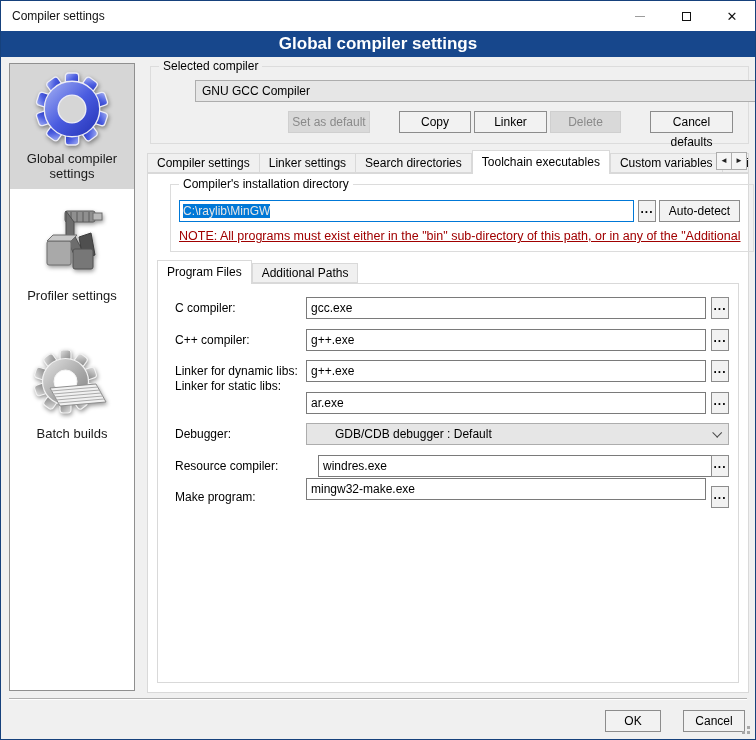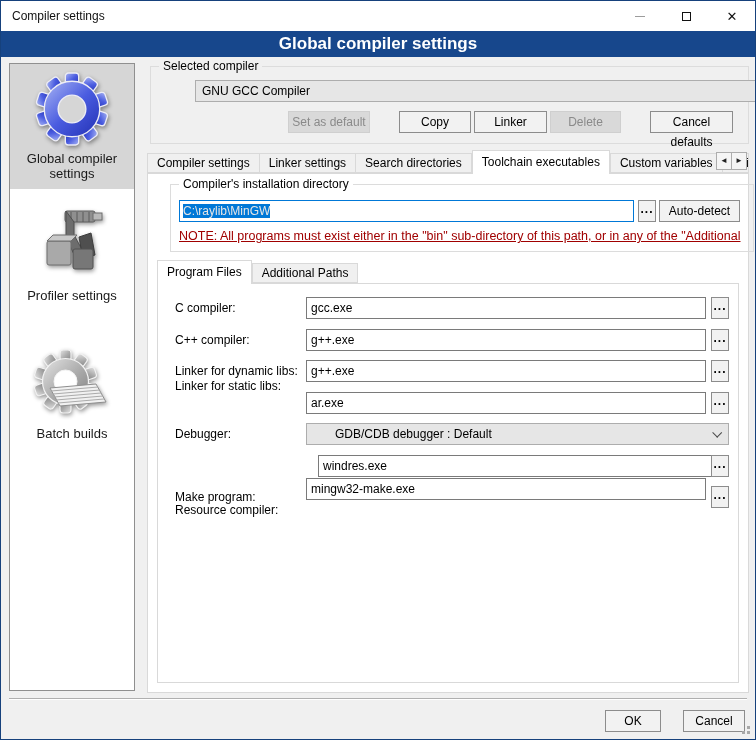--- a/index.html
+++ b/index.html
@@ -266,21 +266,21 @@
         <div class="frm-label" style="left:17px; top:91px;">Linker for static libs:</div>
         <input class="tinput" readonly="" style="left: 148px; top: 108px; width: 400px;" value="ar.exe">
         <div class="btn small" style="left:553px; top:108px; width:18px;"><span>...</span></div>
 
         <div class="frm-label" style="left:17px; top:139px;">Debugger:</div>
         <div class="combo" style="left:148px; top:139px; width:423px;padding-left:28px;">
           <span>GDB/CDB debugger : Default</span>
           <span class="chev"></span>
         </div>
 
-        <div class="frm-label" style="left:17px; top:171px;margin-top:44px;">Resource compiler:</div>
+        <div class="frm-label" style="left:17px; top:171px;">Resource compiler:</div>
         <input class="tinput" readonly="" style="left: 148px; top: 171px; width: 400px; margin-left: 12px;" value="windres.exe">
         <div class="btn small" style="left:553px; top:171px; width:18px;"><span>...</span></div>
 
         <div class="frm-label" style="left:17px; top:202px;">Make program:</div>
         <input class="tinput" readonly="" style="left: 148px; top: 194px; width: 400px;" value="mingw32-make.exe">
         <div class="btn small" style="left:553px; top:202px; width:18px;"><span>...</span></div>
       </div>
     </div>
 
     <div class="divider" style="top:641px;"></div>

